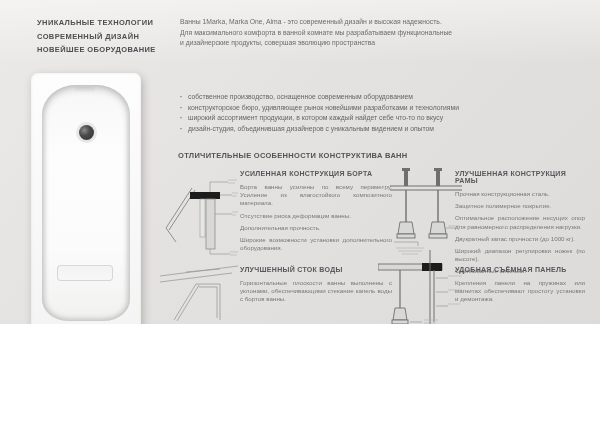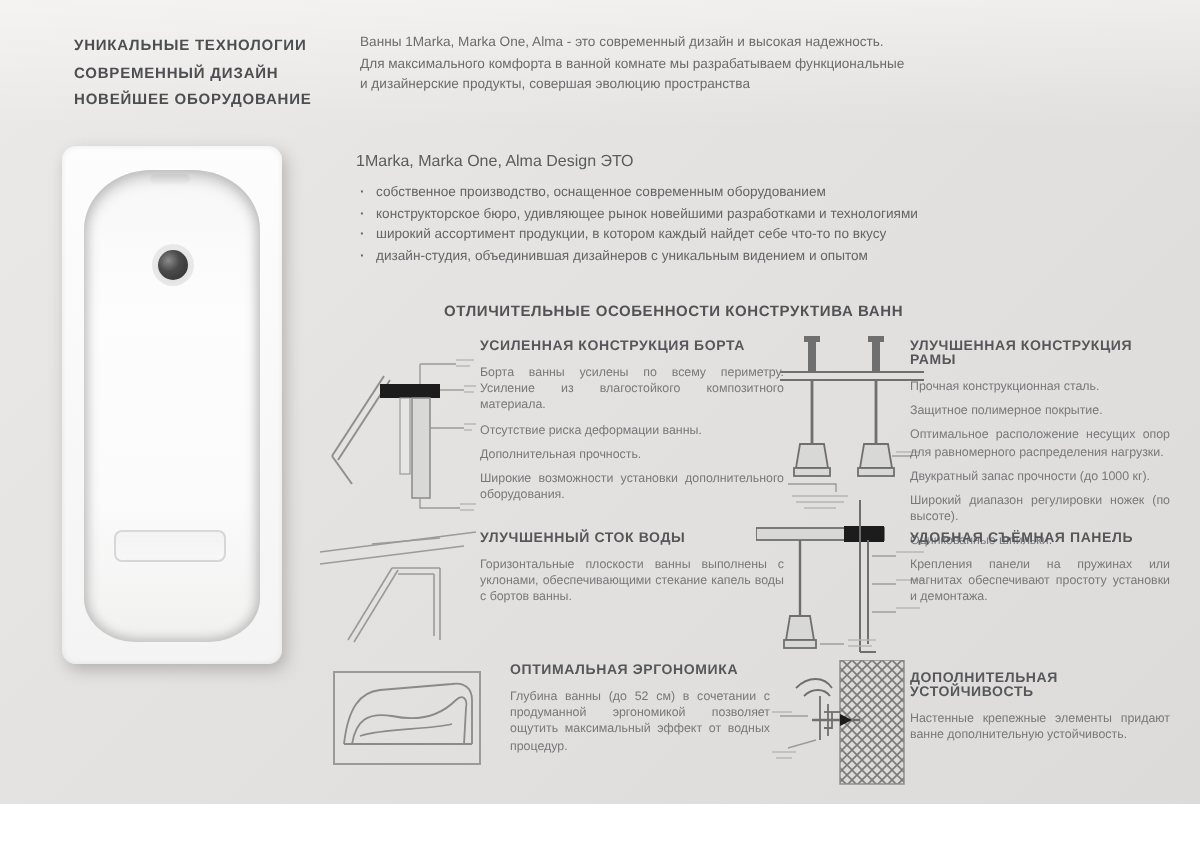--- a/index.html
+++ b/index.html
@@ -1,39 +1,39 @@
 <!DOCTYPE html>
 <html><head>
 <meta charset="utf-8">
 <style>
   * { margin:0; padding:0; box-sizing:border-box; }
   html,body { width:600px; height:425px; }
   body { font-family:"Liberation Sans", sans-serif; }
   .page {
-    position:relative; width:600px; height:402px; overflow:hidden;
+    position:relative; width:600px; height:324px; overflow:hidden;
     background:linear-gradient(135deg,#eceae8 0%,#e4e2e0 45%,#dddbd9 100%);
   }
   .page::before{
     content:""; position:absolute; left:0; top:0; width:600px; height:64px;
     background:linear-gradient(180deg,rgba(255,255,255,.45),rgba(255,255,255,0));
     pointer-events:none;
   }
   
   .tagline { position:absolute; left:37px; top:16px; color:#4c4e51;
     font-size:7.5px; line-height:13.5px; letter-spacing:.4px; font-weight:bold; }
   .intro { position:absolute; left:180px; top:17px; color:#6b6c6e;
     font-size:6.8px; line-height:10.5px; }
   
   .brand-title { position:absolute; left:178px; top:76px; color:#5a5c5e; font-size:8px; }
   .bullets { position:absolute; left:180px; top:92px; list-style:none; }
   .bullets li { color:#646568; font-size:6.8px; line-height:10.5px; padding-left:8px; position:relative; }
   .bullets li::before { content:"·"; position:absolute; left:0; top:0; font-weight:bold; color:#646568; }
   
   .features-heading { position:absolute; left:178px; top:151px; color:#515356;
-    font-size:7.5px; letter-spacing:.3px; font-weight:bold;margin-left:44px; }
+    font-size:7.5px; letter-spacing:.3px; font-weight:bold; }
   
   .feature { position:absolute; }
   .feature .ft { color:#55575a; font-size:7px; font-weight:bold; letter-spacing:.3px; margin-bottom:6px; }
   .feature p { color:#77787b; font-size:6.2px; line-height:8.2px; text-align:justify; margin-bottom:4px; }
   
   .tub { position:absolute; left:31px; top:73px; width:110px; height:259px;
     background:linear-gradient(180deg,#fdfdfd,#f4f4f4);
     border-radius:7px; box-shadow:2px 3px 8px rgba(120,118,115,.45), inset 0 0 3px rgba(0,0,0,.08); }
   .tub-inner { position:absolute; left:11px; top:12px; width:88px; height:236px;
     background:linear-gradient(180deg,#f7f7f7 0%,#fdfdfd 30%,#fbfbfb 70%,#f1f1f0 100%);
@@ -68,21 +68,20 @@
     <div>и дизайнерские продукты, совершая эволюцию пространства</div>
   </div>
 
   <div class="tub">
     <div class="tub-inner"></div>
     <div class="overflow-slot"></div>
     <div class="drain"></div>
     <div class="antislip"></div>
   </div>
 
-  <div class="brand-title">1Marka, Marka One, Alma Design ЭТО</div>
   <ul class="bullets">
     <li>собственное производство, оснащенное современным оборудованием</li>
     <li>конструкторское бюро, удивляющее рынок новейшими разработками и технологиями</li>
     <li>широкий ассортимент продукции, в котором каждый найдет себе что-то по вкусу</li>
     <li>дизайн-студия, объединившая дизайнеров с уникальным видением и опытом</li>
   </ul>
 
   <div class="features-heading">ОТЛИЧИТЕЛЬНЫЕ ОСОБЕННОСТИ КОНСТРУКТИВА ВАНН</div>
 
   <div class="diagram" style="left:162px; top:170px;">

